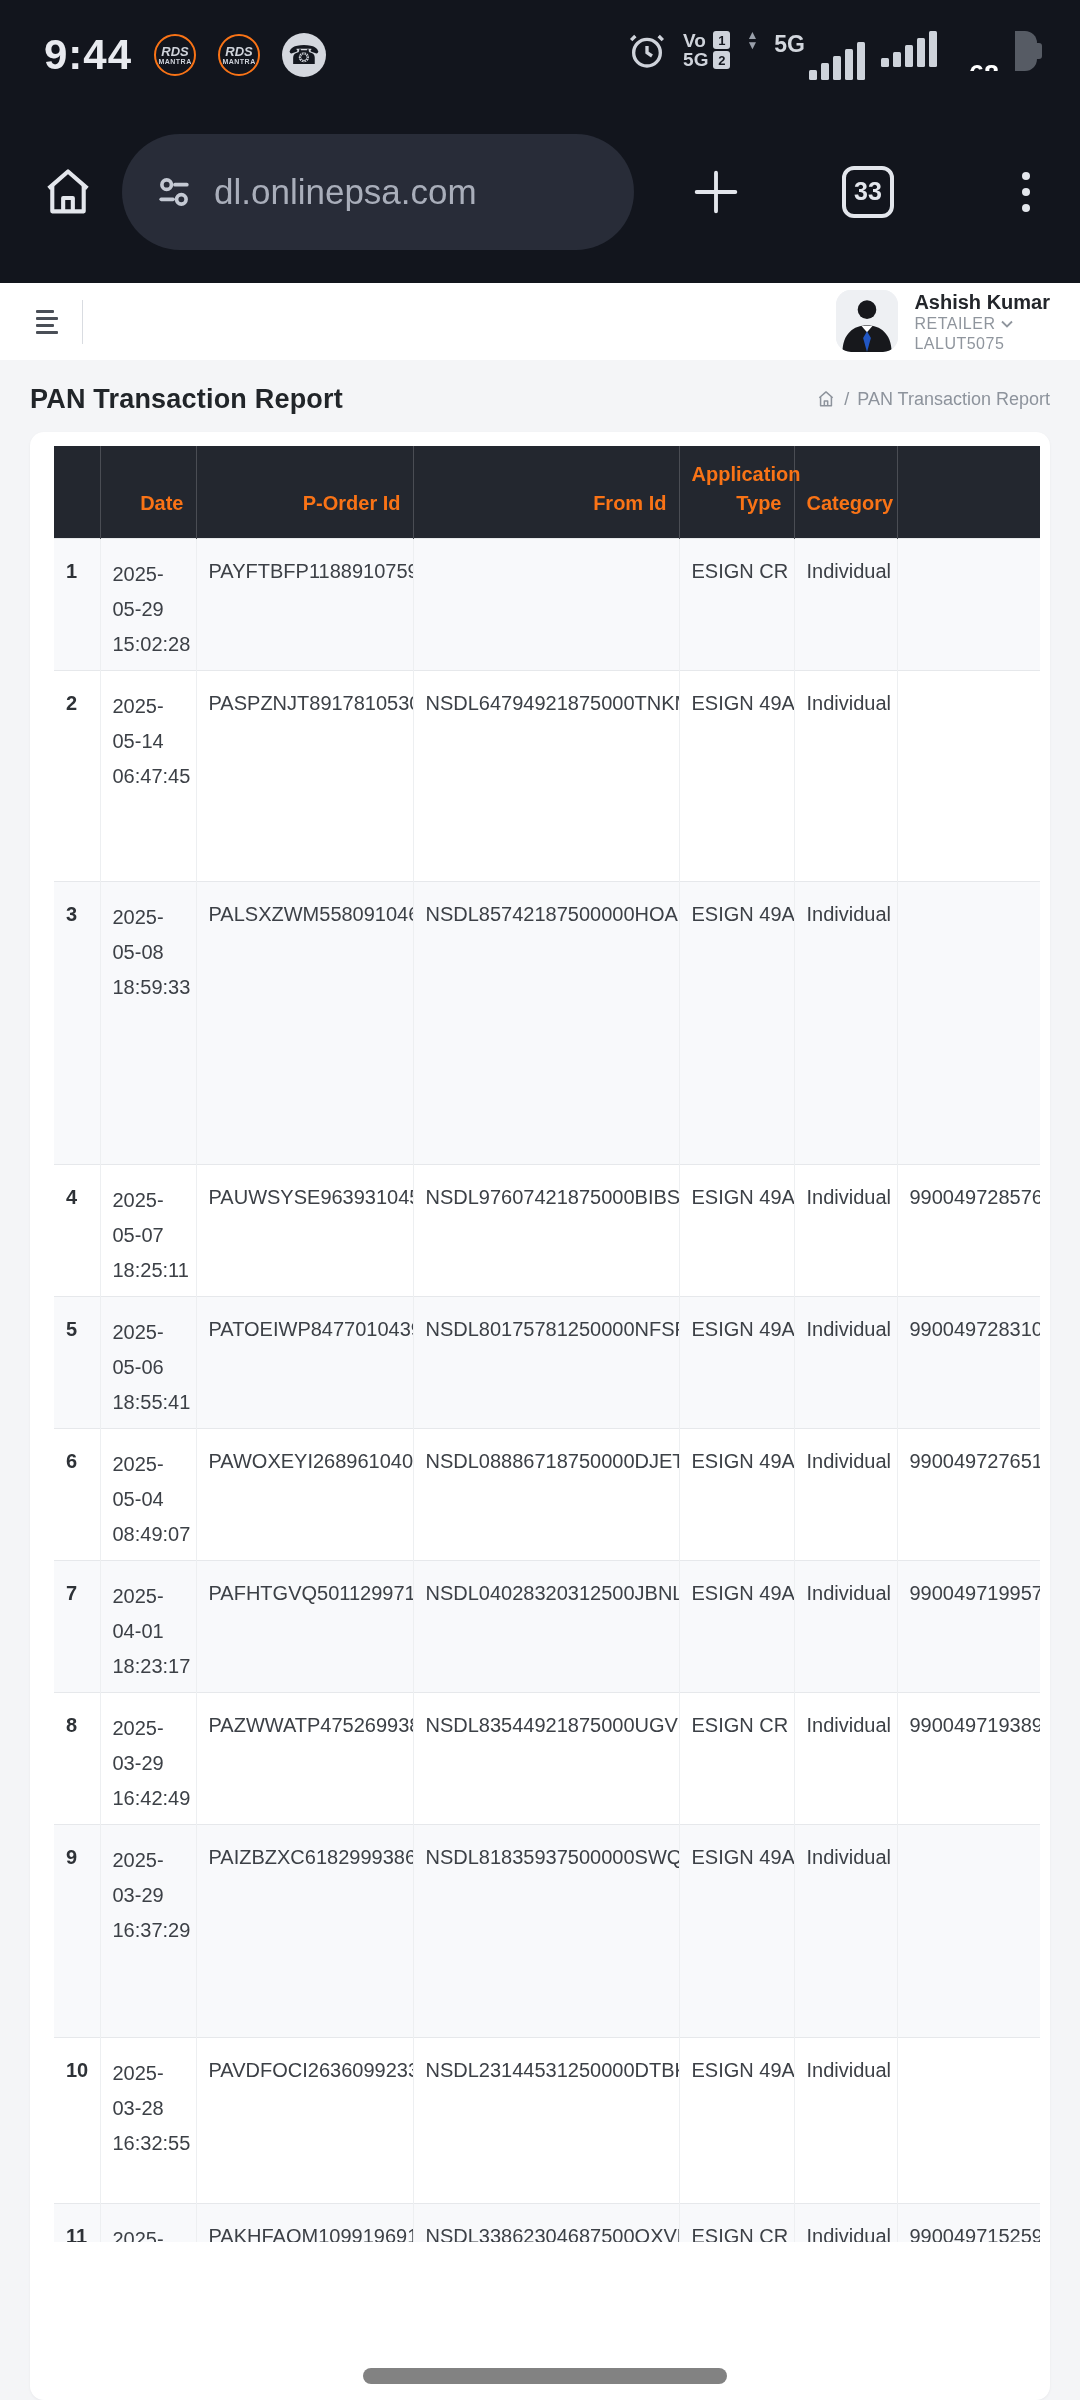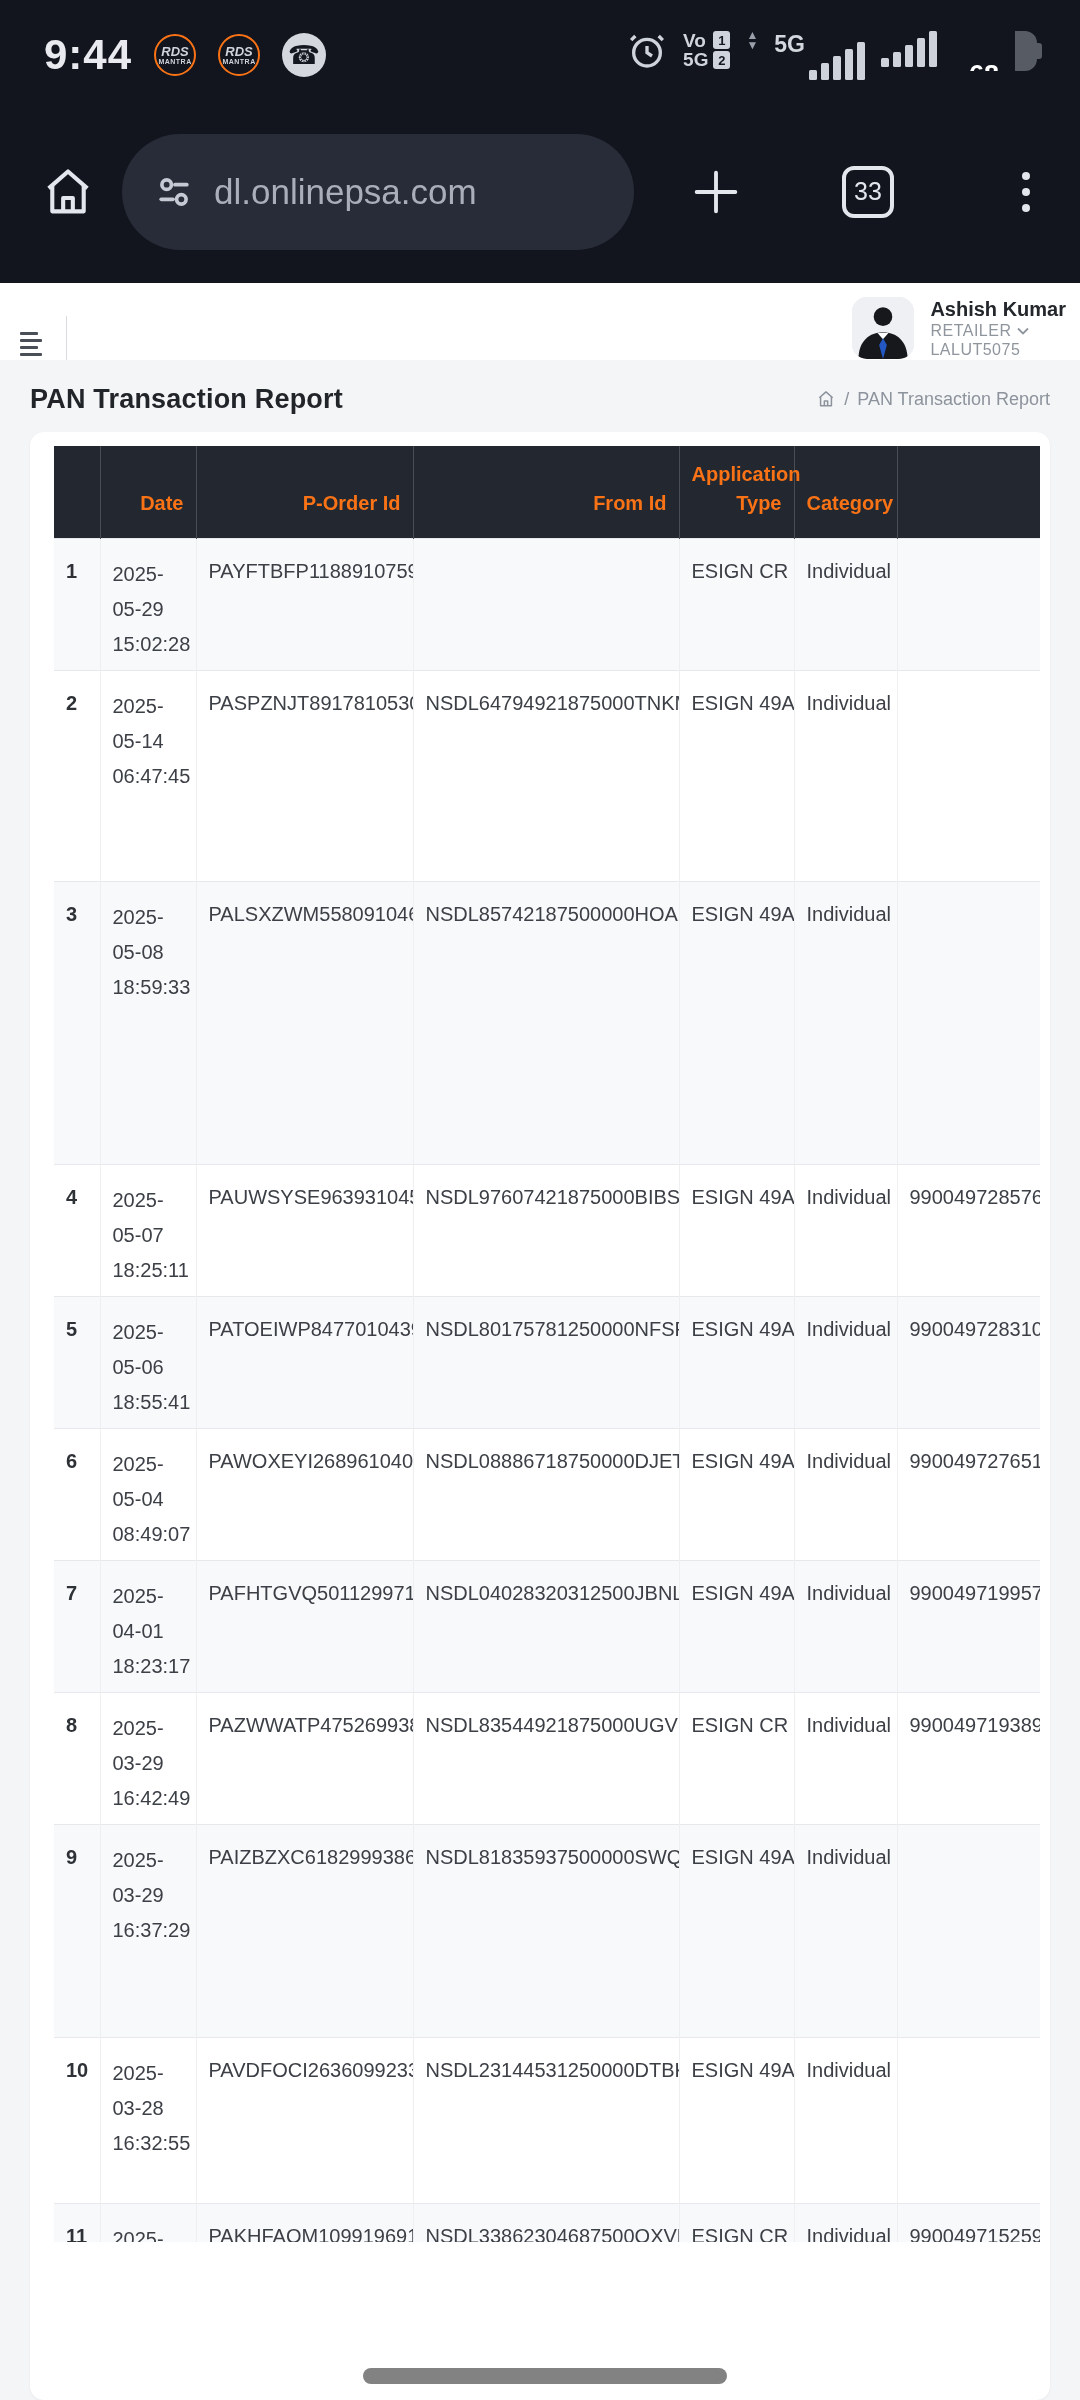--- a/index.html
+++ b/index.html
@@ -37,26 +37,26 @@
   .batt-nub { width:5px; height:16px; background:#565b64; border-radius:0 3px 3px 0; }
 
   
   .toolbar { height:183px; background:#12151d; display:flex; align-items:center; padding:0 28px; }
   .tb-home { width:64px; height:64px; display:flex; align-items:center; justify-content:center; margin-left:8px; }
   .url-pill { margin-left:22px; width:512px; height:116px; background:#282c38; border-radius:58px;
               display:flex; align-items:center; padding:0 30px; overflow:hidden; }
   .url-text { color:#a9aeba; font-size:35px; margin-left:18px; white-space:nowrap; }
   .tb-plus { margin-left:52px; width:60px; height:60px; display:flex; align-items:center; justify-content:center; }
   .tb-tabs { margin-left:96px; width:52px; height:52px; border:4px solid #e3e6ec; border-radius:12px;
-             color:#e3e6ec; font-size:25px; font-weight:400; display:flex; align-items:center; justify-content:center; }
+             color:#e3e6ec; font-size:25px; font-weight:700; display:flex; align-items:center; justify-content:center; }
   .tb-kebab { margin-left:auto; margin-right:12px; display:flex; flex-direction:column; gap:8px; padding:10px; }
   .tb-kebab i { width:8px; height:8px; border-radius:50%; background:#e3e6ec; }
 
   
-  .site-header { height:77px; background:#ffffff; display:flex; align-items:flex-end; padding:0 14px; }
+  .site-header { height:77px; background:#ffffff; display:flex; align-items:center; padding:0 30px; }
   .hamburger { display:flex; flex-direction:column; gap:4px; width:24px; padding:4px 0; margin-left:6px; }
   .hamburger i { display:block; height:3px; background:#4a4f57; border-radius:1px; }
   .hamburger i:nth-child(1){ width:18px; } .hamburger i:nth-child(2){ width:22px; }
   .hamburger i:nth-child(3){ width:18px; } .hamburger i:nth-child(4){ width:22px; }
   .hdr-divider { width:1px; height:44px; background:#d9dce1; margin-left:22px; }
   .user { margin-left:auto; display:flex; align-items:center; gap:16px; }
   .avatar { width:62px; height:62px; border-radius:15px; background:#eef0f3; overflow:hidden; flex:0 0 auto; }
   .user-meta { line-height:1.22; }
   .user-name { font-size:20px; font-weight:700; color:#23262b; }
   .user-role { font-size:16px; color:#8f959d; letter-spacing:.5px; display:flex; align-items:center; gap:5px; }

